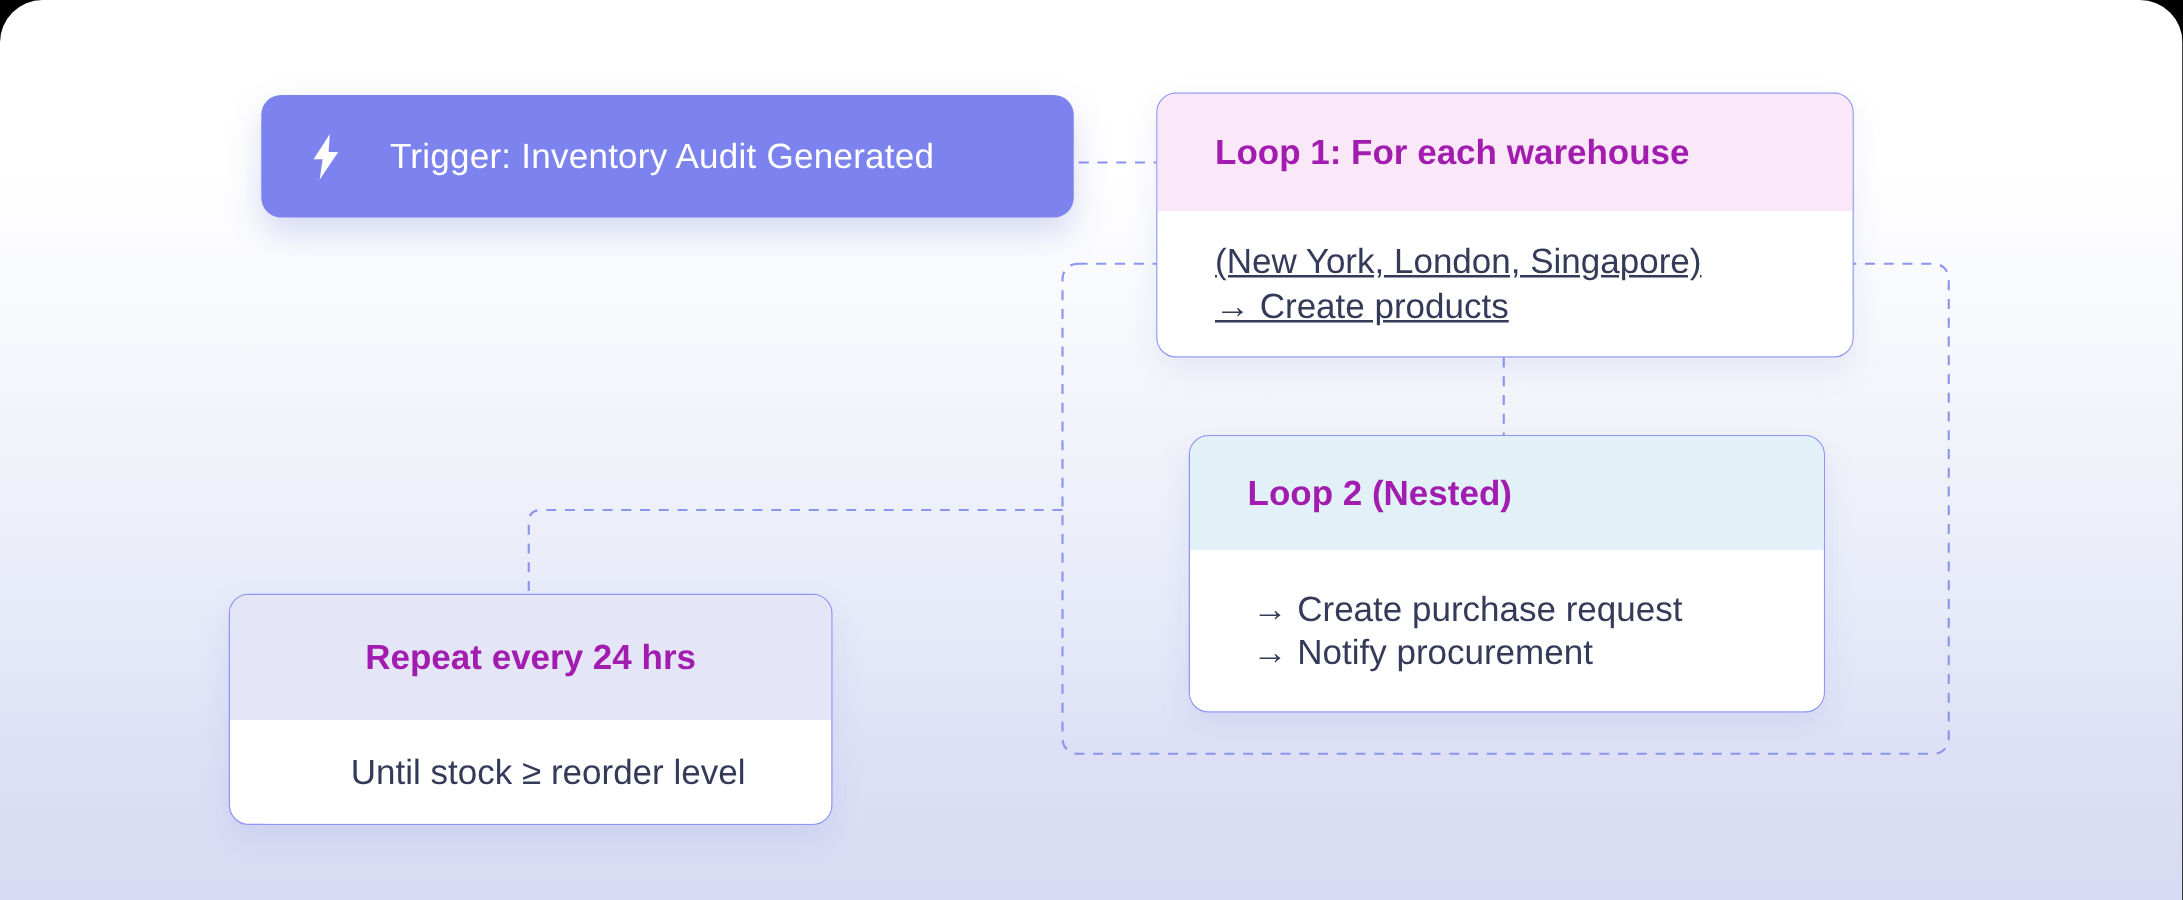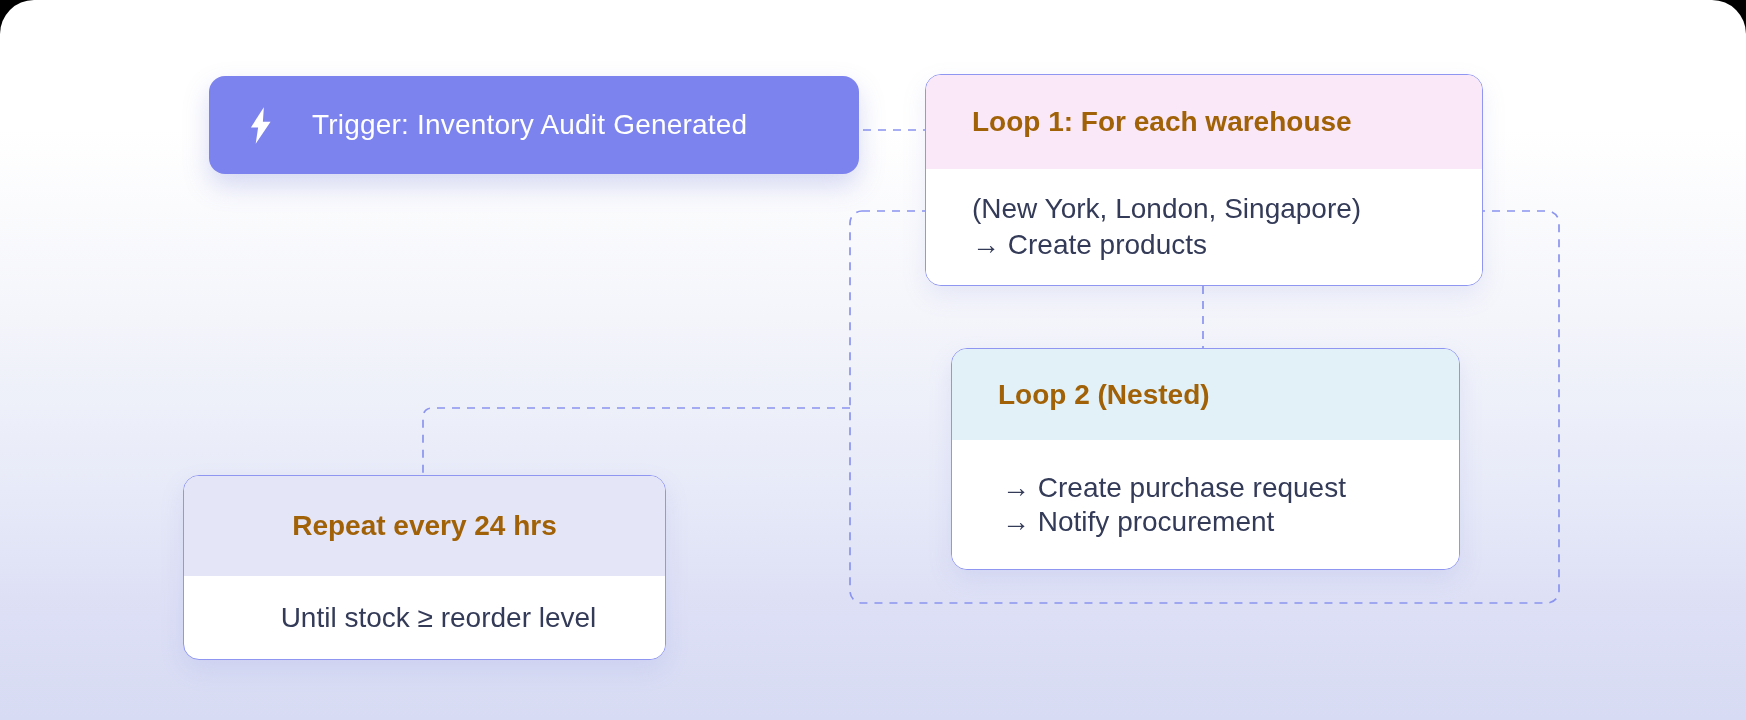--- a/index.html
+++ b/index.html
@@ -27,26 +27,26 @@
   }
   .bolt{display:flex;align-items:center;}
 
   
   .card{
     background:#ffffff;border:1.6px solid #8f96f2;border-radius:16px;
     overflow:hidden;display:flex;flex-direction:column;
     box-shadow:0 10px 24px rgba(124,134,220,.14);
     color:#343b58;font-size:28px;
   }
-  .card .hdr{display:flex;align-items:center;font-weight:700;color:#a16207;}
+  .card .hdr{display:flex;align-items:center;font-weight:700;color:#a21caf;}
   .card .bod{flex:1;display:flex;flex-direction:column;justify-content:center;background:#fff;}
 
   .loop1{left:925px;top:74px;width:558px;height:212px;}
   .loop1 .hdr{height:94px;background:#fae8f9;padding-left:46px;}
-  .loop1 .bod{padding-left:46px;line-height:36px;}
+  .loop1 .bod{padding-left:46px;line-height:36px;text-decoration:underline;}
 
   .loop2{left:951px;top:348px;width:509px;height:222px;}
   .loop2 .hdr{height:91px;background:#e2f0f7;padding-left:46px;}
   .loop2 .bod{padding-left:50px;line-height:34px;}
 
   .repeat{left:183px;top:475px;width:483px;height:185px;}
   .repeat .hdr{height:100px;background:#e4e6f8;justify-content:center;padding-left:0;}
   .repeat .bod{align-items:center;line-height:34px;margin-left:28px;}
 </style>
 </head>

